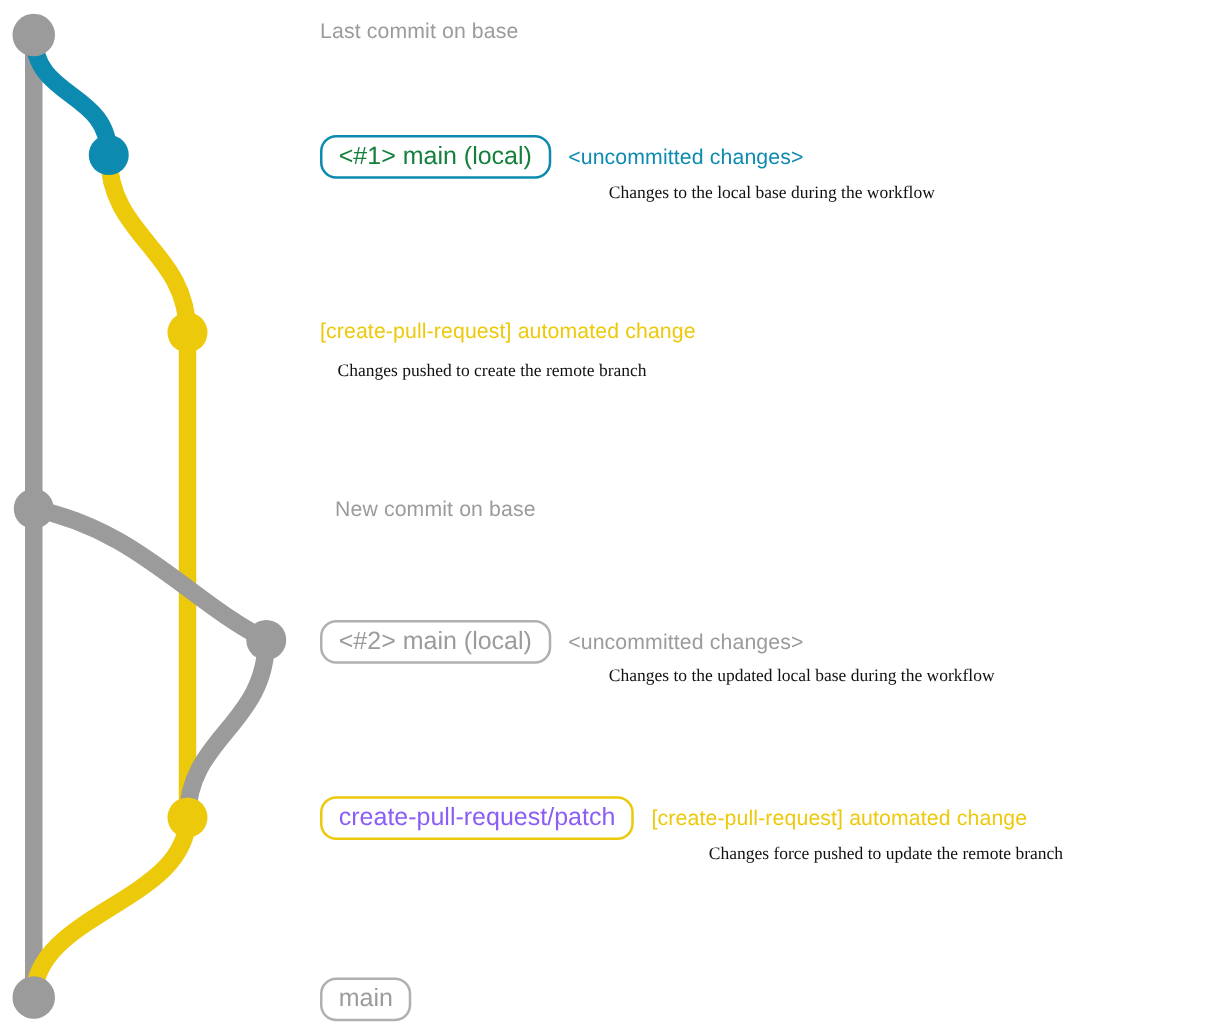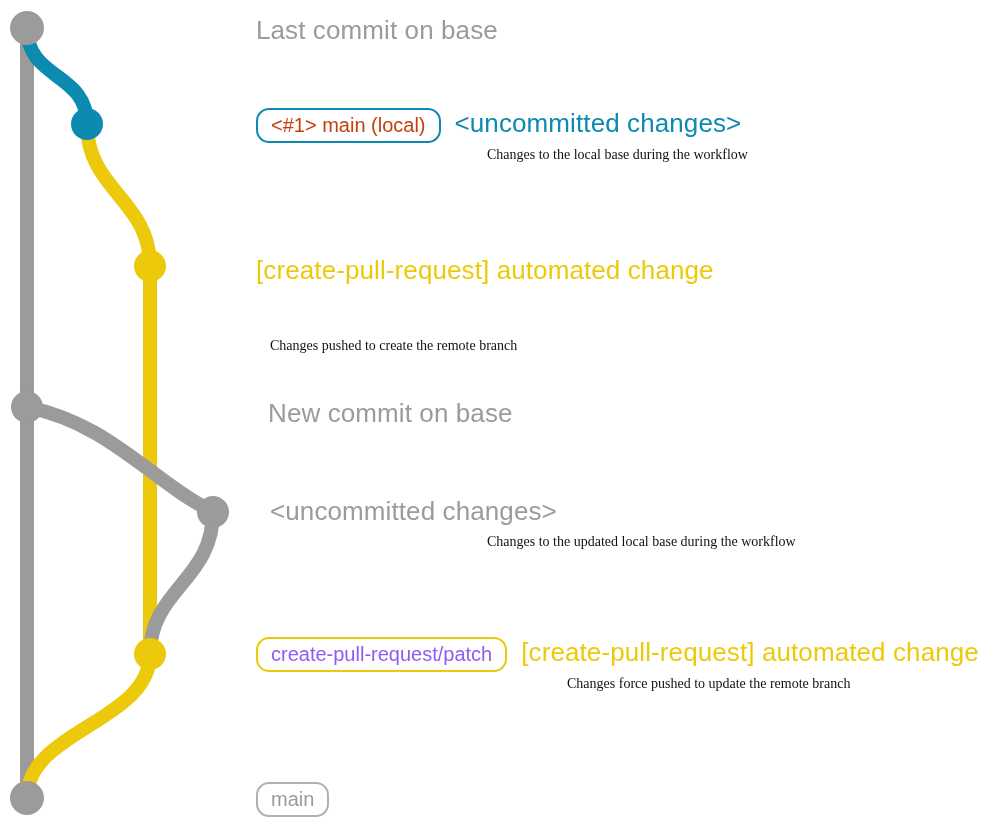--- a/index.html
+++ b/index.html
@@ -38,28 +38,28 @@
     border: 2px solid #9b9b9b;
     border-radius: 13px;
     padding: 5px 13px 6px 13px;
     font-family: "Liberation Sans", sans-serif;
     font-size: 20px;
     font-weight: 400;
     line-height: 1;
     color: #9b9b9b;
     background: #ffffff;
   }
-  .pill.blue   { border-color: #0d8ab0; color: #c2410c; }
+  .pill.blue   { border-color: #0d8ab0; color: #15803d; }
   .pill.yellow { border-color: #edc90c; color: #8b5cf6; }
   .pill.gray   { border-color: #b0b0b0; color: #9b9b9b; }
 
   
   .subject {
     font-family: "Liberation Sans", sans-serif;
-    font-size: 26px;
+    font-size: 17px;
     font-weight: 400;
     color: #9b9b9b;
     margin-left: 14px;
     letter-spacing: 0.1px;
   }
   .subject.blue   { color: #0d8ab0; }
   .subject.yellow { color: #edc90c; text-align: right; }
   .subject.gray   { color: #9b9b9b; }
 
   
@@ -109,27 +109,30 @@
   <span class="pill-wrap">
     <span class="pill blue">&lt;#1&gt; main (local)</span>
   </span>
   <span class="subject blue">&lt;uncommitted changes&gt;</span>
 </div>
 <div class="desc" style="left:487px; top:147px;">Changes to the local base during the workflow</div>
 
 <div class="row" style="left:256px; top:255px;">
   <span class="subject yellow" style="margin-left:0;">[create-pull-request] automated change</span>
 </div>
-<div class="desc" style="left:270px; top:290px;margin-top:48px;">Changes pushed to create the remote branch</div>
+<div class="desc" style="left:270px; top:290px;">Changes pushed to create the remote branch</div>
 
 <div class="row" style="left:256px; top:398px;">
   <span class="subject gray" style="margin-left:12px;">New commit on base</span>
 </div>
 
 <div class="row" style="left:256px; top:496px;">
+  <span class="pill-wrap">
+    <span class="pill gray">&lt;#2&gt; main (local)</span>
+  </span>
   <span class="subject gray">&lt;uncommitted changes&gt;</span>
 </div>
 <div class="desc" style="left:487px; top:534px;">Changes to the updated local base during the workflow</div>
 
 <div class="row" style="left:256px; top:637px;">
   <span class="pill-wrap">
     <span class="pill yellow">create-pull-request/patch</span>
   </span>
   <span class="subject yellow">[create-pull-request] automated change</span>
 </div>

